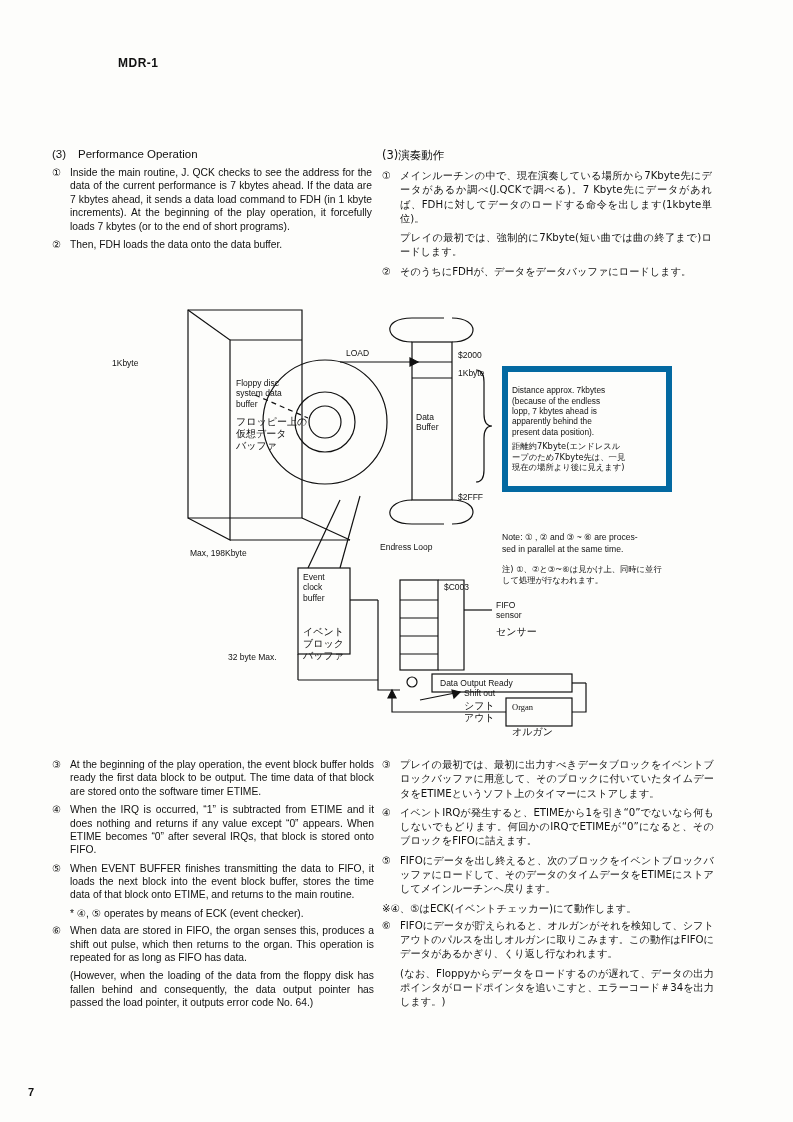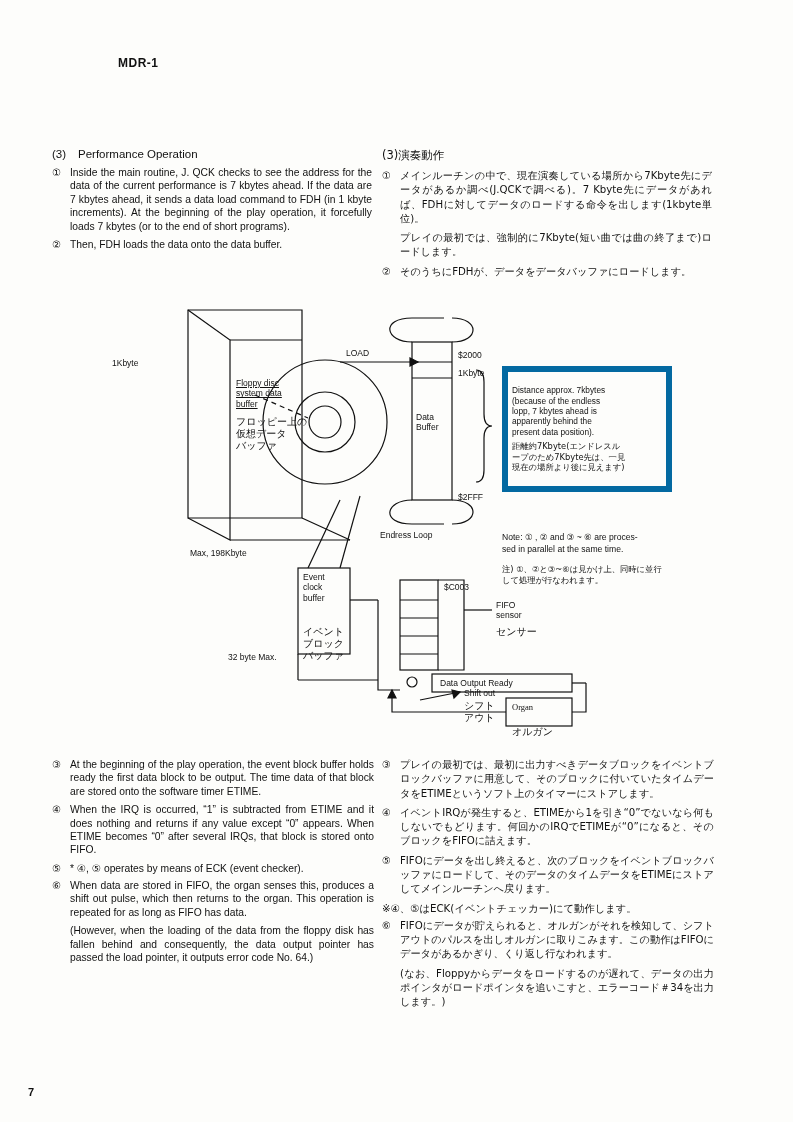--- a/index.html
+++ b/index.html
@@ -150,34 +150,34 @@
 
         <polyline points="466,412 352,412 352,390"></polyline>
         <polygon points="352,390 348,398 356,398" fill="#111"></polygon>
         <line x1="532" y1="383" x2="546" y2="383"></line>
         <polyline points="546,383 546,412 532,412"></polyline>
       </g>
     </svg>
 
     <div class="dlabel" style="left:72px;top:58px;">1Kbyte</div>
     <div class="dlabel" style="left:306px;top:48px;">LOAD</div>
-    <div class="dlabel" style="left:196px;top:78px;white-space:pre;text-decoration:underline;">Floppy disc
+    <div class="dlabel" style="left:196px;top:78px;white-space:pre;">Floppy disc
 system data
 buffer</div>
     <div class="dlabel jp" style="left:196px;top:116px;white-space:pre;">フロッピー上の
 仮想データ
 バッファ</div>
     <div class="dlabel" style="left:150px;top:248px;">Max, 198Kbyte</div>
 
     <div class="dlabel" style="left:418px;top:50px;">$2000</div>
     <div class="dlabel" style="left:418px;top:68px;">1Kbyte</div>
     <div class="dlabel" style="left:376px;top:112px;white-space:pre;">Data
 Buffer</div>
     <div class="dlabel" style="left:418px;top:192px;">$2FFF</div>
-    <div class="dlabel" style="left:340px;top:230px;">Endress Loop</div>
+    <div class="dlabel" style="left:340px;top:242px;">Endress Loop</div>
 
     <div class="note-box" style="left:462px;top:66px;width:150px;white-space:pre-line;border:6px solid #0369a1;padding:3px 4px;font-size:8.3px;line-height:1.25;">
       <span style="white-space:pre-line;">Distance approx. 7kbytes
 (because of the endless
 lopp, 7 kbytes ahead is
 apparently behind the
 present data position).</span>
       <span class="jp" style="white-space:pre-line;display:block;margin-top:4px;">距離約7Kbyte(エンドレスル
 ープのため7Kbyte先は、一見
 現在の場所より後に見えます)</span>
@@ -206,21 +206,21 @@
     <div class="note-box" style="left:462px;top:232px;width:230px;white-space:pre-line;font-size:8.6px;">Note:  ① , ② and ③ ~ ⑥ are proces-
          sed in parallel at the same time.</div>
     <div class="note-box jp" style="left:462px;top:264px;width:240px;white-space:pre-line;font-size:8.3px;">注) ①、②と③~⑥は見かけ上、同時に並行
      して処理が行なわれます。</div>
   </div>
 
   <div class="bottom-left">
     <ol class="items">
       <li><span class="mk">③</span><span>At the beginning of the play operation, the event block buffer holds ready the first data block to be output. The time data of that block are stored onto the software timer ETIME.</span></li>
       <li><span class="mk">④</span><span>When the IRQ is occurred, “1” is subtracted from ETIME and it does nothing and returns if any value except “0” appears. When ETIME becomes “0” after several IRQs, that block is stored onto FIFO.</span></li>
-      <li><span class="mk">⑤</span></li>
+      <li><span class="mk">⑤</span><span>When EVENT BUFFER finishes transmitting the data to FIFO, it loads the next block into the event block buffer, stores the time data of that block onto ETIME, and returns to the main routine.</span></li>
     </ol>
     <div class="note-line">* ④, ⑤ operates by means of ECK (event checker).</div>
     <ol class="items">
       <li><span class="mk">⑥</span><span>When data are stored in FIFO, the organ senses this, produces a shift out pulse, which then returns to the organ. This operation is repeated for as long as FIFO has data.</span></li>
       <li><span class="mk"></span><span>(However, when the loading of the data from the floppy disk has fallen behind and consequently, the data output pointer has passed the load pointer, it outputs error code No. 64.)</span></li>
     </ol>
   </div>
 
   <div class="bottom-right jp">
     <ol class="items">

